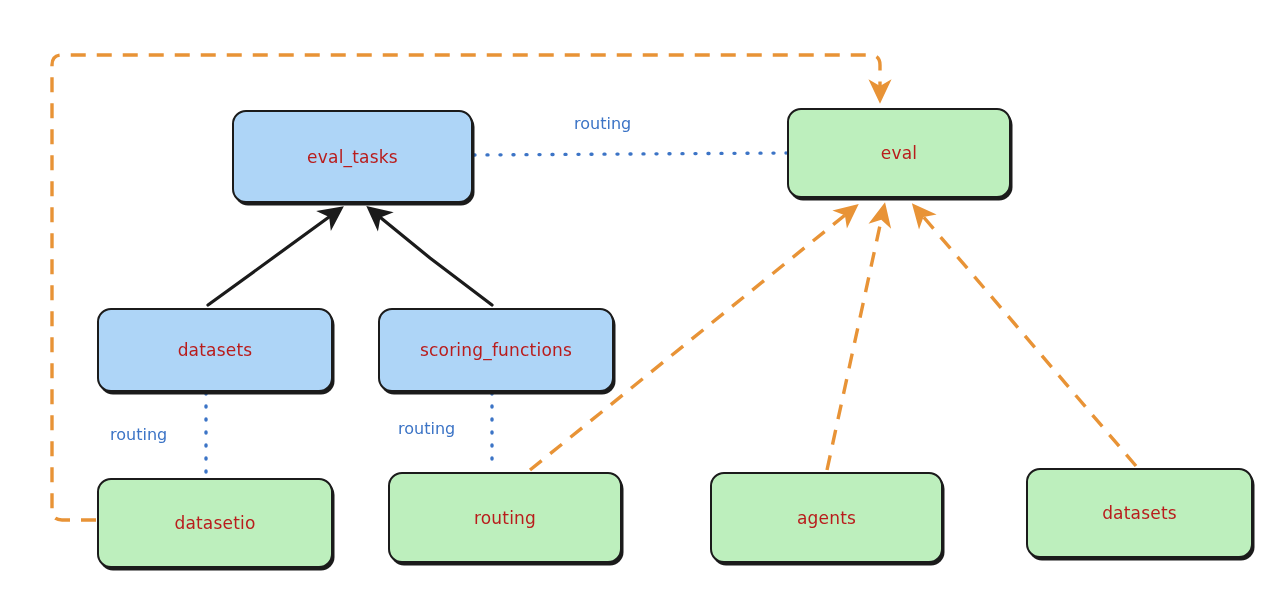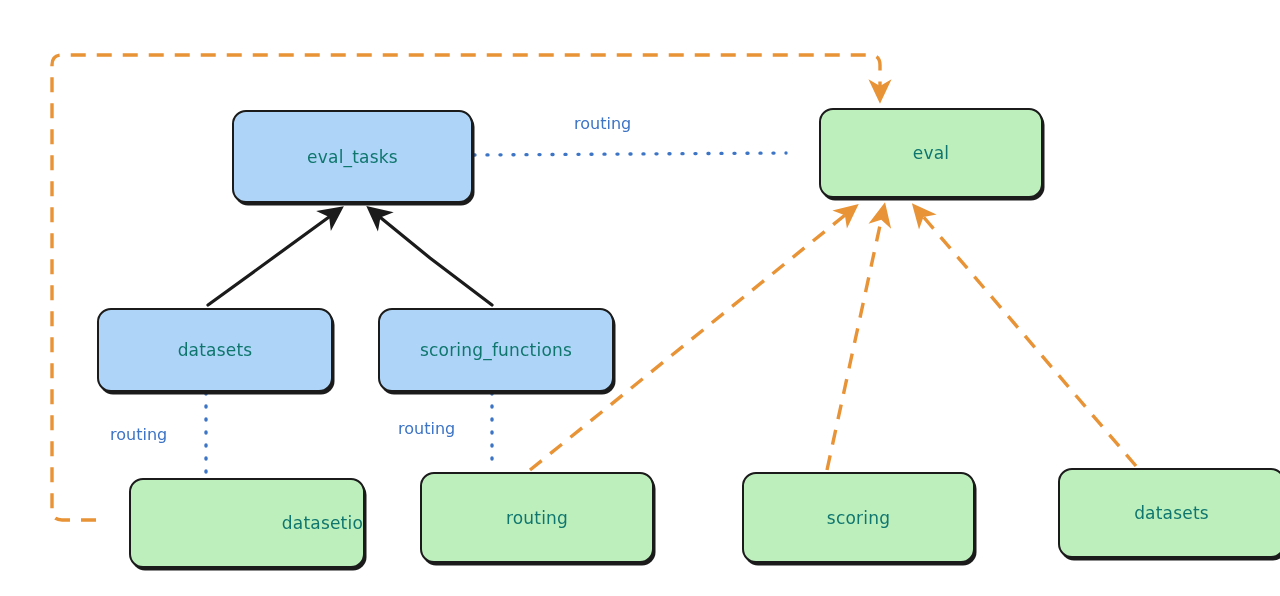--- a/index.html
+++ b/index.html
@@ -34,27 +34,26 @@
     border: 2.5px solid #1b1b1b;
     border-radius: 14px;
     box-shadow: 2px 3px 0 -0.5px #1b1b1b;
     z-index: 5;
   }
   .node-blue {
     background: #aed5f7;
   }
   .node-green {
     background: #bdefbd;
-    margin-left: 32px;
   }
   .node-label {
     font-family: "DejaVu Sans", sans-serif;
     font-size: 17px;
     letter-spacing: 0.2px;
-    color: #0f766e;
+    color: #b91c1c;
     white-space: nowrap;
     user-select: none;
   }
   .edge-label {
     position: absolute;
     font-family: "DejaVu Sans", sans-serif;
     font-size: 16px;
     color: #3c74c6;
     white-space: nowrap;
     user-select: none;
@@ -104,30 +103,30 @@
   </div>
 
   <div class="node node-blue" id="node-datasets" style="left: 97px; top: 308px; width: 236px; height: 84px; background: rgb(174, 213, 247);">
     <span class="node-label">datasets</span>
   </div>
 
   <div class="node node-blue" id="node-scoring_functions" style="left: 378px; top: 308px; width: 236px; height: 84px; background: rgb(174, 213, 247);">
     <span class="node-label">scoring_functions</span>
   </div>
 
-  <div class="node node-green" id="node-datasetio" style="left: 97px; top: 478px; width: 236px; height: 90px; background: rgb(189, 239, 189); justify-content: flex-end;">
+  <div class="node node-green" id="node-datasetio" style="left: 97px; top: 478px; width: 236px; height: 90px; background: rgb(189, 239, 189);">
     <span class="node-label">datasetio</span>
   </div>
 
   <div class="node node-green" id="node-scoring" style="left: 388px; top: 472px; width: 234px; height: 91px; background: rgb(189, 239, 189);">
     <span class="node-label">routing</span>
   </div>
 
   <div class="node node-green" id="node-agents" style="left: 710px; top: 472px; width: 233px; height: 91px; background: rgb(189, 239, 189);">
-    <span class="node-label">scoring</span>
+    <span class="node-label">agents</span>
   </div>
 
   <div class="node node-green" id="node-inference" style="left: 1026px; top: 468px; width: 227px; height: 90px; background: rgb(189, 239, 189);">
     <span class="node-label">datasets</span>
   </div>
 
   <div class="edge-label" id="elabel-0" style="left: 574px; top: 114px; color: rgb(60, 116, 198);">routing</div>
   <div class="edge-label" id="elabel-1" style="left: 110px; top: 425px; color: rgb(60, 116, 198);">routing</div>
   <div class="edge-label" id="elabel-2" style="left: 398px; top: 419px; color: rgb(60, 116, 198);">routing</div>
 

